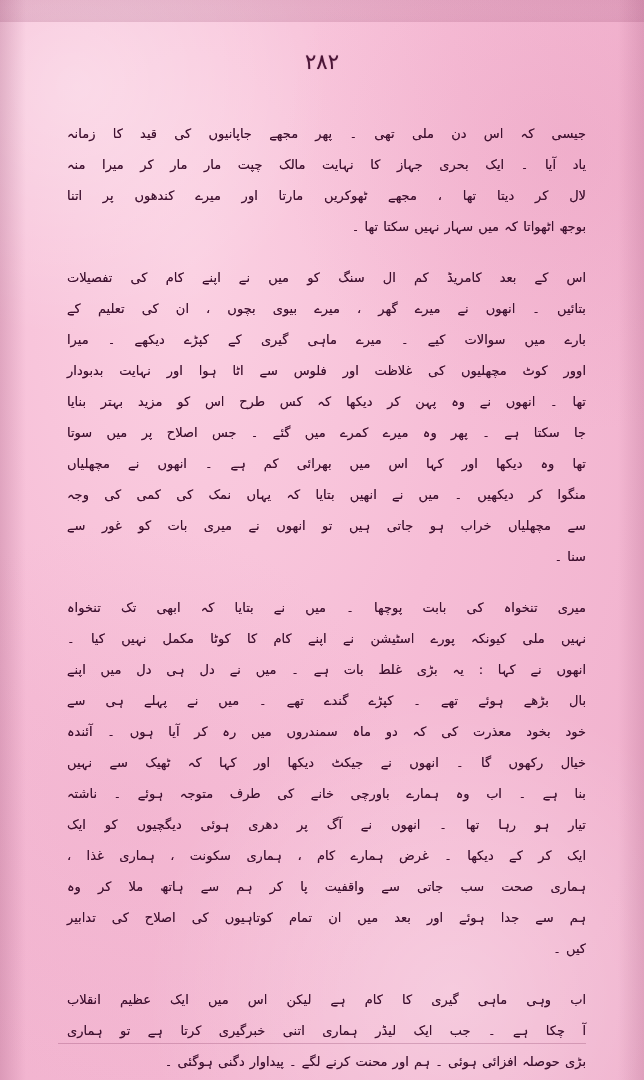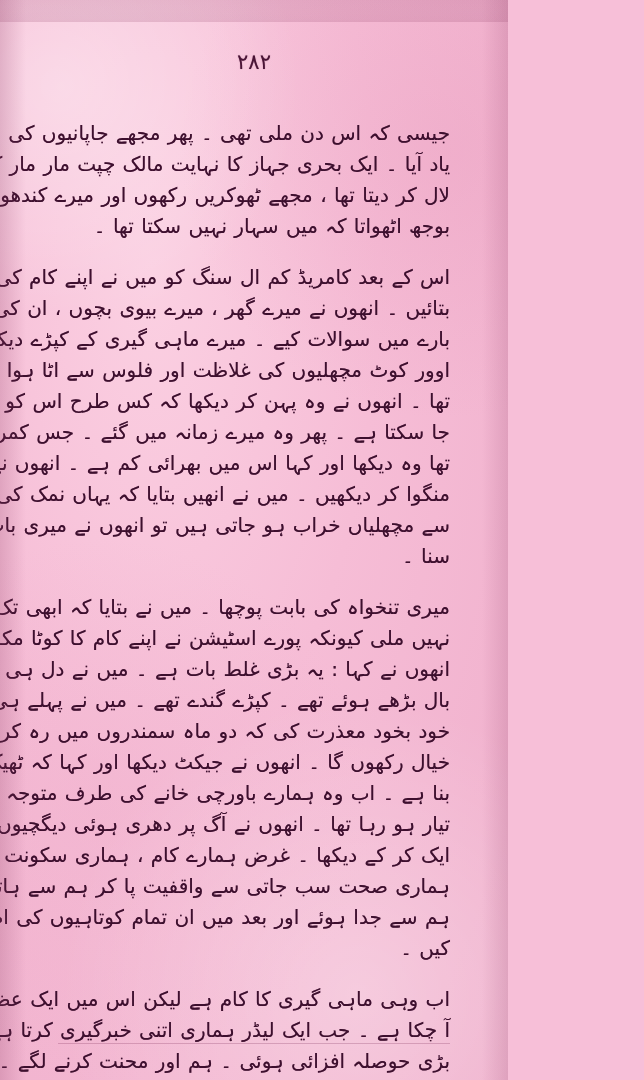--- a/index.html
+++ b/index.html
@@ -8,21 +8,21 @@
   }
   body {
     width: 644px;
     height: 1080px;
     background: #f7bfd8;
     font-family: "DejaVu Sans", sans-serif;
     overflow: hidden;
   }
   .page {
     position: relative;
-    width: 508px;
+    width: 644px;
     height: 1080px;
     background:
       radial-gradient(ellipse at 30% 25%, #fbd0e2 0%, #f6bdd6 45%, #efaecb 100%);
     box-sizing: border-box;
     overflow: hidden;
   }
   
   .page::before {
     content: "";
     position: absolute;
@@ -47,21 +47,21 @@
     color: #4a1436;
     letter-spacing: 1px;
     margin: 8px 0 44px 0;
     text-shadow: 0 0 1px rgba(74,20,54,0.5);
   }
   .para {
     direction: rtl;
     text-align: justify;
     text-align-last: justify;
     color: #3d0f2e;
-    font-size: 20px;
+    font-size: 13px;
     line-height: 31px;
     margin: 0 0 20px 9px;
     text-shadow: 0 0 0.6px rgba(61,15,46,0.55);
     word-spacing: 1px;
   }
   .para:last-child {
     margin-bottom: 0;
   }
   .para .line {
     display: block;
@@ -116,31 +116,31 @@
   <div class="edge-shadow right"></div>
   <div class="edge-shadow bottom"></div>
 
   <div class="content">
 
     <div class="page-number">۲۸۲</div>
 
     <div class="para">
       <span class="line">جیسی کہ اس دن ملی تھی ۔ پھر مجھے جاپانیوں کی قید کا زمانہ</span>
       <span class="line">یاد آیا ۔ ایک بحری جہاز کا نہایت مالک چپت مار مار کر میرا منہ</span>
-      <span class="line">لال کر دیتا تھا ، مجھے ٹھوکریں رکھوں اور میرے کندھوں پر اتنا</span>
+      <span class="line">لال کر دیتا تھا ، مجھے ٹھوکریں مارتا اور میرے کندھوں پر اتنا</span>
       <span class="line last">بوجھ اٹھواتا کہ میں سہار نہیں سکتا تھا ۔</span>
     </div>
 
     <div class="para">
       <span class="line">اس کے بعد کامریڈ کم ال سنگ کو میں نے اپنے کام کی تفصیلات</span>
       <span class="line">بتائیں ۔ انھوں نے میرے گھر ، میرے بیوی بچوں ، ان کی تعلیم کے</span>
       <span class="line">بارے میں سوالات کیے ۔ میرے ماہی گیری کے کپڑے دیکھے ۔  میرا</span>
       <span class="line">اوور کوٹ مچھلیوں کی غلاظت اور فلوس سے اٹا ہوا اور نہایت بدبودار</span>
       <span class="line">تھا ۔ انھوں نے وہ پہن کر دیکھا کہ کس طرح اس کو مزید بہتر بنایا</span>
-      <span class="line">جا سکتا ہے ۔ پھر وہ میرے زمانہ میں گئے ۔ جس کمرے پر میں سوتا</span>
+      <span class="line">جا سکتا ہے ۔ پھر وہ میرے کمرے میں گئے ۔ جس اصلاح پر میں سوتا</span>
       <span class="line">تھا وہ دیکھا اور کہا اس میں بھرائی کم ہے ۔ انھوں نے مچھلیاں</span>
       <span class="line">منگوا کر دیکھیں ۔ میں نے انھیں بتایا کہ یہاں نمک کی کمی کی وجہ</span>
       <span class="line">سے مچھلیاں خراب ہو جاتی ہیں تو انھوں نے میری بات کو غور سے</span>
       <span class="line last">سنا ۔</span>
     </div>
 
     <div class="para">
       <span class="line">میری تنخواہ کی بابت پوچھا ۔ میں نے بتایا کہ ابھی تک تنخواہ</span>
       <span class="line">نہیں ملی کیونکہ پورے اسٹیشن نے اپنے کام کا کوٹا مکمل نہیں کیا ۔</span>
       <span class="line">انھوں نے کہا : یہ بڑی غلط بات ہے ۔ میں نے دل ہی دل میں اپنے</span>

